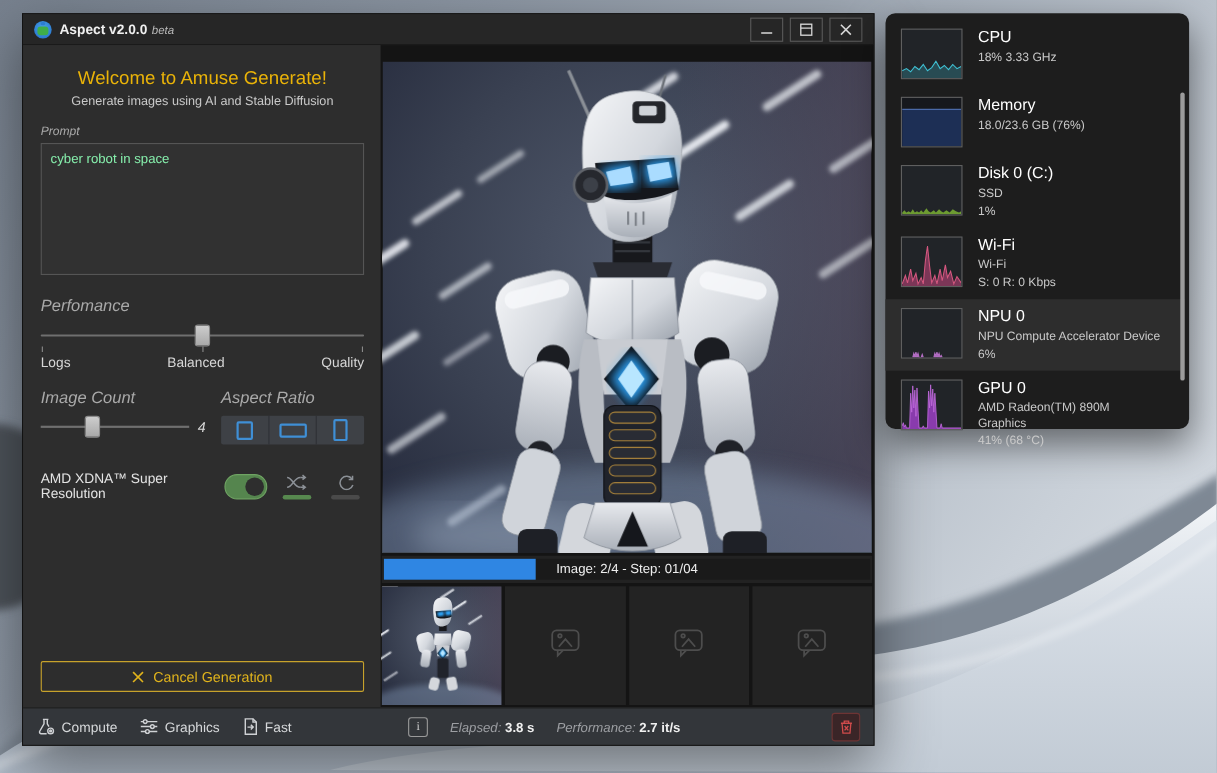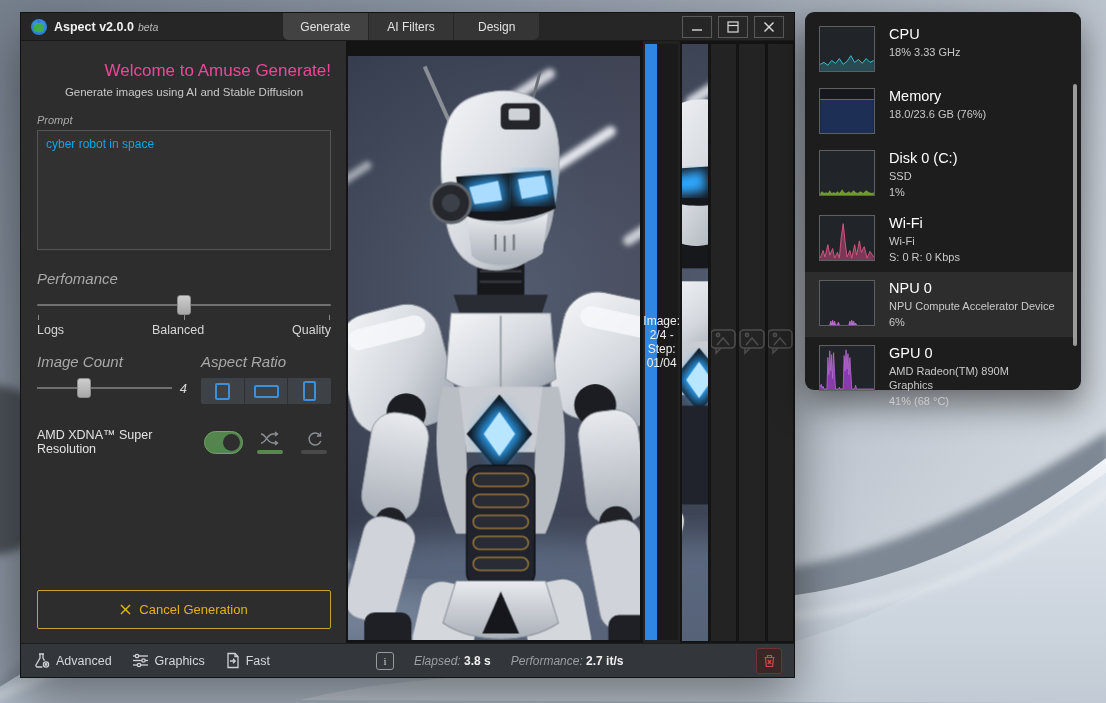--- a/index.html
+++ b/index.html
@@ -27,24 +27,24 @@
   .tab.active { background:#424242; }
   .title-spacer { flex:1; }
   .win-controls { display:flex; align-items:center; gap:6px; padding-right:10px; }
   .win-btn { width:30px; height:22px; border:1px solid #5a5a5a; background:transparent; display:flex; align-items:center; justify-content:center; }
   .win-btn svg { stroke:#d9d9d9; }
 
   .content-row { flex:1; display:flex; min-height:0; }
 
   
   .left-panel { width:325px; flex:0 0 325px; display:flex; flex-direction:column; padding:14px 15px 10px 16px; background:#2d2d2d; }
-  .welcome-title { text-align:right; font-size:17px; color:#ec4899; margin-top:6px; }
+  .welcome-title { text-align:center; font-size:17px; color:#eab308; margin-top:6px; }
   .welcome-sub { text-align:center; font-size:11.5px; color:#c9c9c9; margin-top:5px; }
   .field-label { font-size:11px; font-style:italic; color:#a9a9a9; margin:16px 0 4px 0; }
-  .prompt-box { width:100%; height:120px; background:#313131; border:1px solid #555; color:#0ea5e9; font-size:12px; padding:6px 8px; resize:none; font-family:"Liberation Sans", sans-serif; outline:none; }
+  .prompt-box { width:100%; height:120px; background:#313131; border:1px solid #555; color:#86efac; font-size:12px; padding:6px 8px; resize:none; font-family:"Liberation Sans", sans-serif; outline:none; }
 
   .slider-section { margin-top:20px; }
   .slider-label-center { text-align:left; font-size:15px; font-style:italic; color:#a9a9a9; margin-bottom:8px; }
   .slider { position:relative; height:20px; }
   .slider .track { position:absolute; left:0; right:0; top:9px; height:2px; background:#6f6f6f; border-radius:1px; }
   .slider .handle { position:absolute; top:0; width:14px; height:20px; background:linear-gradient(#cdcdcd,#a8a8a8); border-radius:3px; border:1px solid #8b8b8b; }
   .tick-row { position:relative; height:6px; }
   .tick { position:absolute; top:0; width:1px; height:5px; background:#8a8a8a; }
   .slider-names { display:flex; justify-content:space-between; font-size:12.5px; color:#d6d6d6; margin-top:2px; }
 
@@ -67,25 +67,25 @@
   .toggle { width:44px; height:23px; border-radius:12px; background:#55854e; border:1px solid #6fa463; position:relative; }
   .toggle .knob { position:absolute; right:2px; top:2px; width:17px; height:17px; border-radius:50%; background:#2e2e2e; }
   .icon-btn-group { display:flex; gap:10px; margin-left:auto; }
   .mini-icon-btn { width:34px; display:flex; flex-direction:column; align-items:center; gap:4px; }
   .mini-icon-btn svg { stroke:#8b9096; }
   .underline-bar { width:26px; height:4px; border-radius:2px; }
   .underline-green { background:#57894f; }
   .underline-gray { background:#4a4a4a; }
 
   .panel-spacer { flex:1; }
-  .cancel-btn { height:39px; border:1px solid #c7a22b; background:transparent; border-radius:2px; display:flex; align-items:center; justify-content:center; gap:8px; color:#e0b31c; font-size:13px; margin-bottom:4px; cursor:default; }
+  .cancel-btn { height:28px; border:1px solid #c7a22b; background:transparent; border-radius:2px; display:flex; align-items:center; justify-content:center; gap:8px; color:#e0b31c; font-size:13px; margin-bottom:4px; cursor:default; }
   .cancel-btn svg { stroke:#e0b31c; }
 
   
-  .viewer { flex:1; display:flex; background:#141414; min-width:0; }
+  .viewer { flex:1; display:flex; flex-direction:column; background:#141414; min-width:0; }
   .image-viewport { flex:1; padding:15px 2px 3px 2px; min-height:0; }
   .image-viewport svg.scene { width:100%; height:100%; display:block; }
   .progress-strip { flex:0 0 25px; background:#222; position:relative; display:flex; align-items:center; margin:0 1px; }
   .progress-track { position:absolute; left:2px; right:2px; top:3px; bottom:3px; background:#1a1a1a; }
   .progress-fill { position:absolute; left:2px; top:3px; bottom:3px; background:#2f86e3; }
   .progress-text { position:relative; width:100%; text-align:center; font-size:12px; color:#eee; }
   .thumbs { flex:0 0 112px; display:flex; gap:3px; padding:3px 1px 2px 1px; }
   .thumb { flex:1; background:#232323; display:flex; align-items:center; justify-content:center; overflow:hidden; }
   .thumb svg.thumb-scene { width:100%; height:100%; display:block; }
   .thumb .ph-icon svg { stroke:#4d4d4d; }
@@ -139,25 +139,20 @@
 </svg>
 
 <div class="app-window">
 
   <div class="titlebar">
     <div class="title-left">
       <div class="logo"></div>
       <div class="app-title">
         <span>Aspect v2.0.0</span><span class="app-title-suffix">beta</span>
       </div>
-    </div>
-    <div class="tabstrip">
-      <div class="tab active">Generate</div>
-      <div class="tab">AI Filters</div>
-      <div class="tab">Design</div>
     </div>
     <div class="title-spacer"></div>
     <div class="win-controls">
       <div class="win-btn">
         <svg width="12" height="12" viewBox="0 0 12 12" fill="none" stroke-width="1.4">
             <line x1="1" y1="9" x2="11" y2="9"></line>
           </svg>
       </div>
       <div class="win-btn">
         <svg width="12" height="12" viewBox="0 0 12 12" fill="none" stroke-width="1.2">
@@ -496,21 +491,21 @@
     </div>
   </div>
 
   <div class="footer">
     <div class="footer-item">
       <svg width="17" height="17" viewBox="0 0 17 17" fill="none" stroke-width="1.3">
           <path d="M6,2 h5 M7,2 v4 l-4,7 a1.5,1.5 0 0 0 1.4,2 h5 M10,2 v4 l1.5,2.6"></path>
           <circle cx="13" cy="12.5" r="2.6"></circle>
           <circle cx="13" cy="12.5" r="0.8"></circle>
         </svg>
-      <span>Advanced</span>
+      <span>Compute</span>
     </div>
     <div class="footer-item">
       <svg width="17" height="15" viewBox="0 0 17 15" fill="none" stroke-width="1.3">
           <line x1="1" y1="3" x2="16" y2="3"></line>
           <line x1="1" y1="7.5" x2="16" y2="7.5"></line>
           <line x1="1" y1="12" x2="16" y2="12"></line>
           <circle cx="5" cy="3" r="1.7" fill="#33363a"></circle>
           <circle cx="11.5" cy="7.5" r="1.7" fill="#33363a"></circle>
           <circle cx="7" cy="12" r="1.7" fill="#33363a"></circle>
         </svg>

